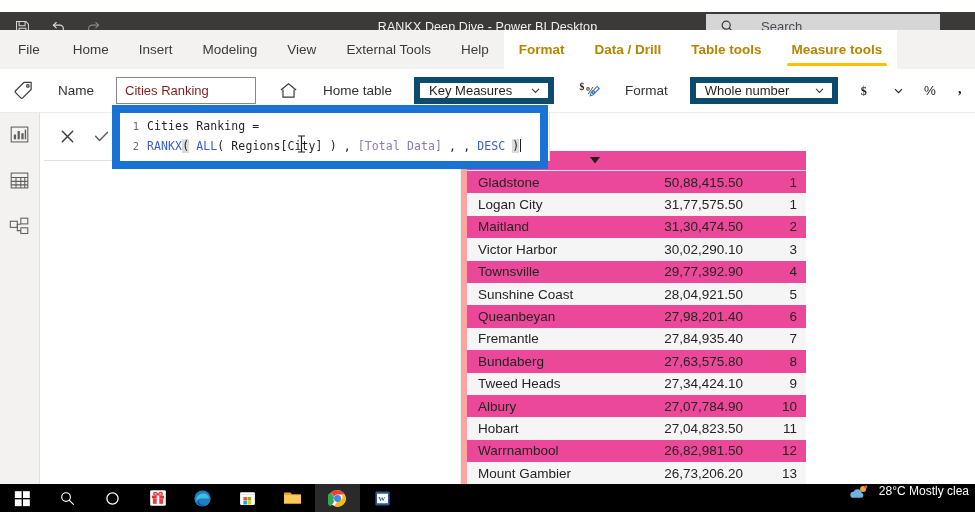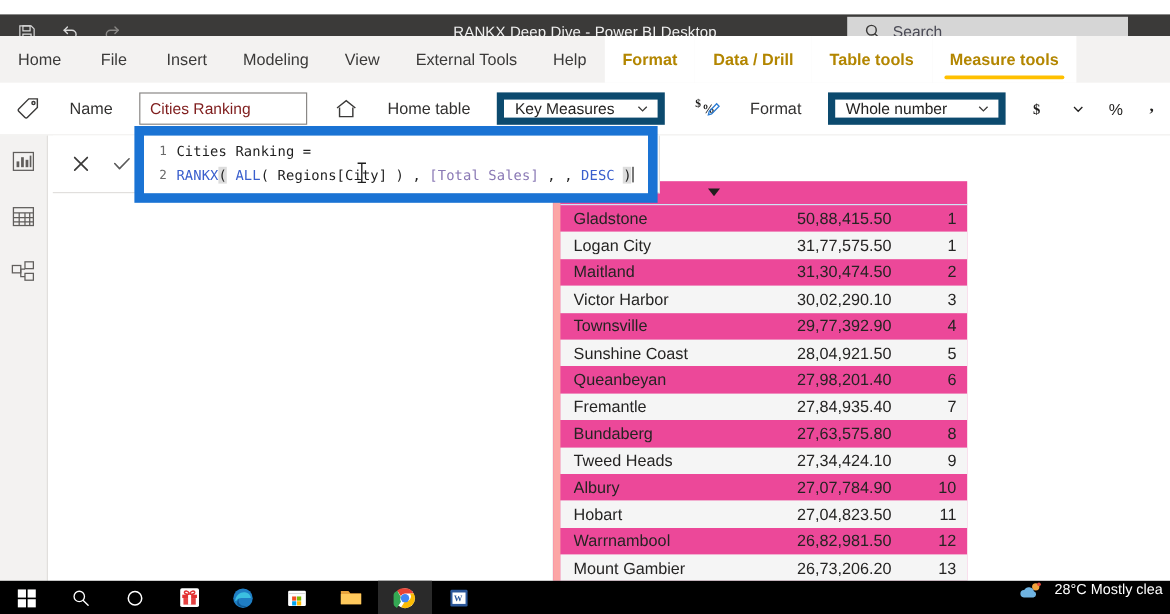--- a/index.html
+++ b/index.html
@@ -21,21 +21,21 @@
   .tb-ico { width: 20px; height: 20px; color: #d9d9d9; display: flex; align-items: center; justify-content: center; cursor: pointer; }
   .tb-ico.dim { color: #8a8886; }
   .tb-title {
     position: absolute; left: 0; right: 0; top: 0; height: 30px;
     display: flex; align-items: center; justify-content: center;
     color: #f0f0f0; font-size: 12.5px; letter-spacing: .1px;
     pointer-events: none;
   }
   .tb-search {
     position: absolute; left: 706px; top: 2px; width: 234px; height: 25px;
-    background: #d6d6d6; display: flex; align-items: center; gap: 9px;
+    background: #d6d6d6; display: flex; align-items: center; gap: 26px;
     padding-left: 14px; cursor: text;
   }
   .tb-search .sicon { width: 15px; height: 15px; color: #3b3a39; display:flex; }
   .tb-search .stext { color: #4a4a55; font-size: 13px; }
 
   
   .ribbon {
     position: absolute; left: 0; top: 30px; width: 975px; height: 39px;
     background: #f3f2f1; display: flex; align-items: flex-end;
   }
@@ -201,22 +201,22 @@
         <svg viewBox="0 0 16 16" width="15" height="15" fill="none" stroke="currentColor" stroke-width="1.3">
           <circle cx="6.6" cy="6.6" r="4.3"></circle>
             <path d="M9.9 9.9 14 14" stroke-linecap="round"></path>
         </svg>
       </span>
       <span class="stext">Search</span>
     </div>
   </div>
 
   <div class="ribbon">
+    <div class="rtab first">File</div>
     <div class="rtab">Home</div>
-    <div class="rtab first">File</div>
     <div class="rtab">Insert</div>
     <div class="rtab">Modeling</div>
     <div class="rtab">View</div>
     <div class="rtab">External Tools</div>
     <div class="rtab">Help</div>
     <div class="rtab ctx">Format</div>
     <div class="rtab ctx">Data / Drill</div>
     <div class="rtab ctx">Table tools</div>
     <div class="rtab ctx active">Measure tools</div>
   </div>
@@ -434,21 +434,21 @@
   <div class="fbox">
     <div class="fbox-inner">
 
       <div class="fline">
         <span class="gutter">1</span>
         <span class="code">Cities Ranking =</span>
       </div>
 
       <div class="fline">
         <span class="gutter">2</span>
-        <span class="code"><span class="k-func">RANKX</span><span class="k-paren paren-hl">(</span><span> </span><span class="k-func">ALL</span><span>( </span><span class="k-col">Regions[City]</span><span> ) , </span><span class="k-meas">[Total Sales]</span><span> , , </span><span class="k-func">DESC</span><span> </span><span class="k-paren paren-hl">)</span><span class="caret"></span></span>
+        <span class="code"><span class="k-func">RANKX</span><span class="k-paren paren-hl">(</span><span> </span><span class="k-func">ALL</span><span>( </span><span class="k-col">Regions[City]</span><span> ) , </span><span class="k-meas">[Total Data]</span><span> , , </span><span class="k-func">DESC</span><span> </span><span class="k-paren paren-hl">)</span><span class="caret"></span></span>
       </div>
 
       <span class="ibeam">
         <svg viewBox="0 0 9 18" width="9" height="18">
           <path d="M1 1h7M1 17h7M4.5 1v16" stroke="#1f1f1f" stroke-width="1.15" fill="none"></path>
         </svg>
       </span>
     </div>
   </div>
 

